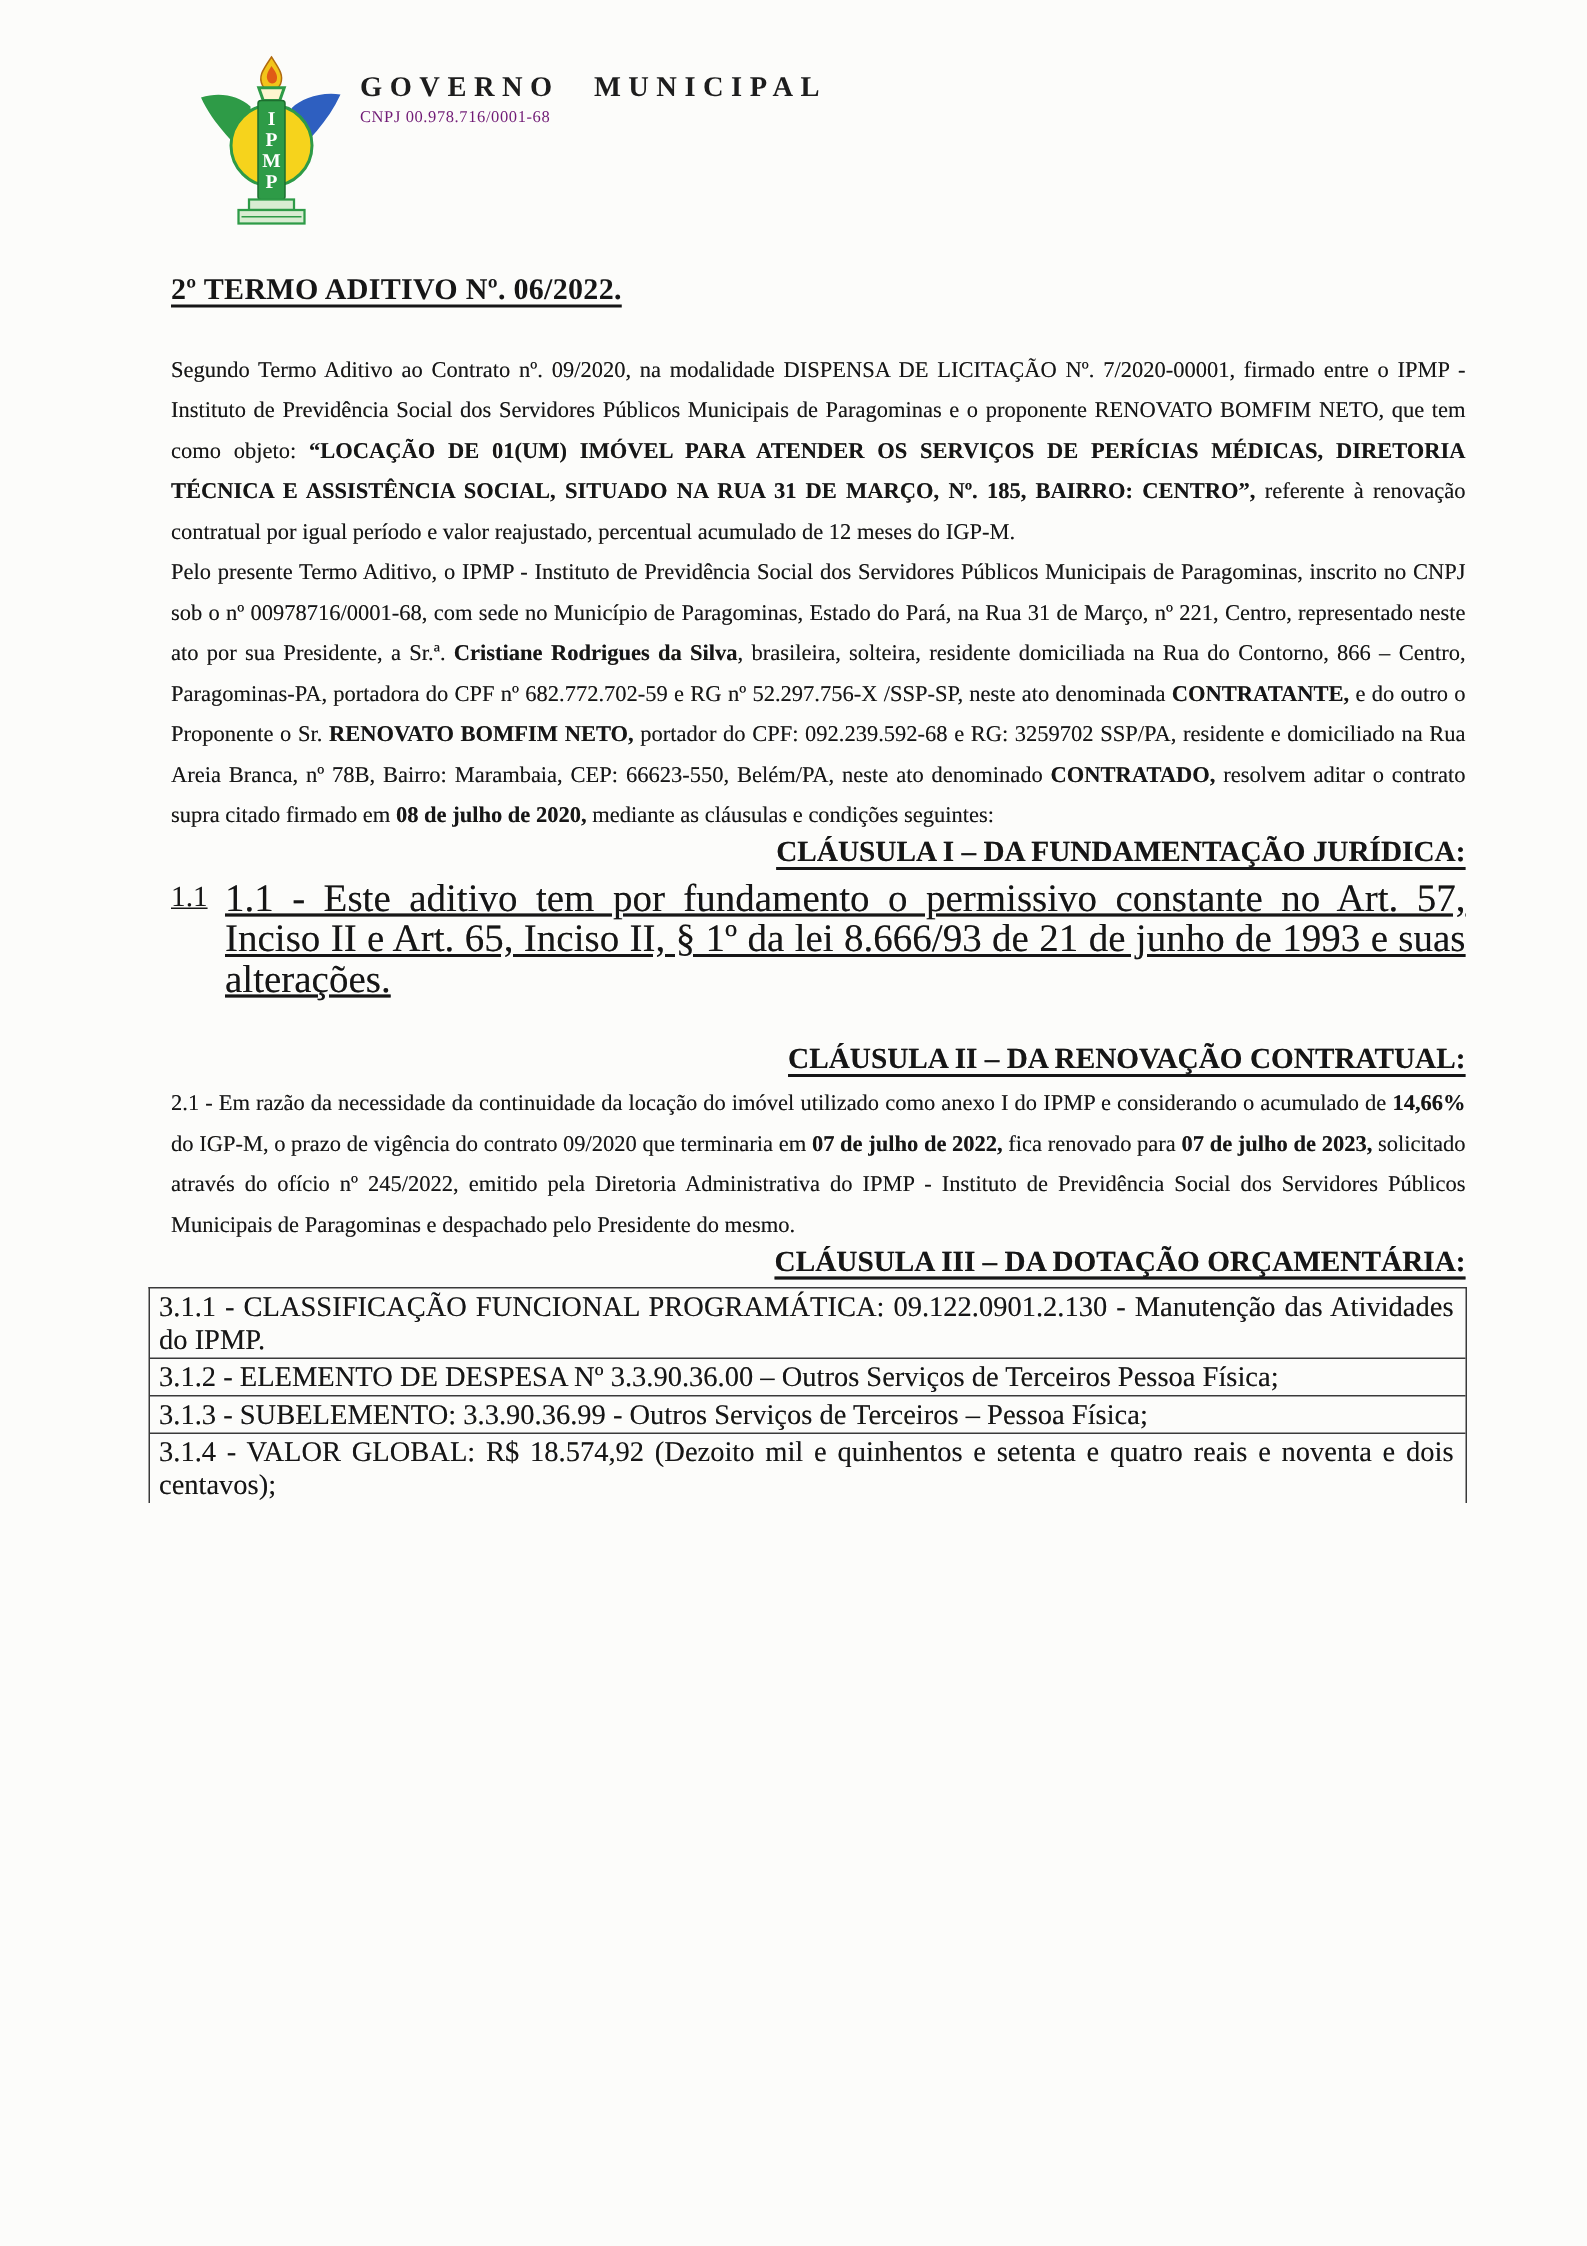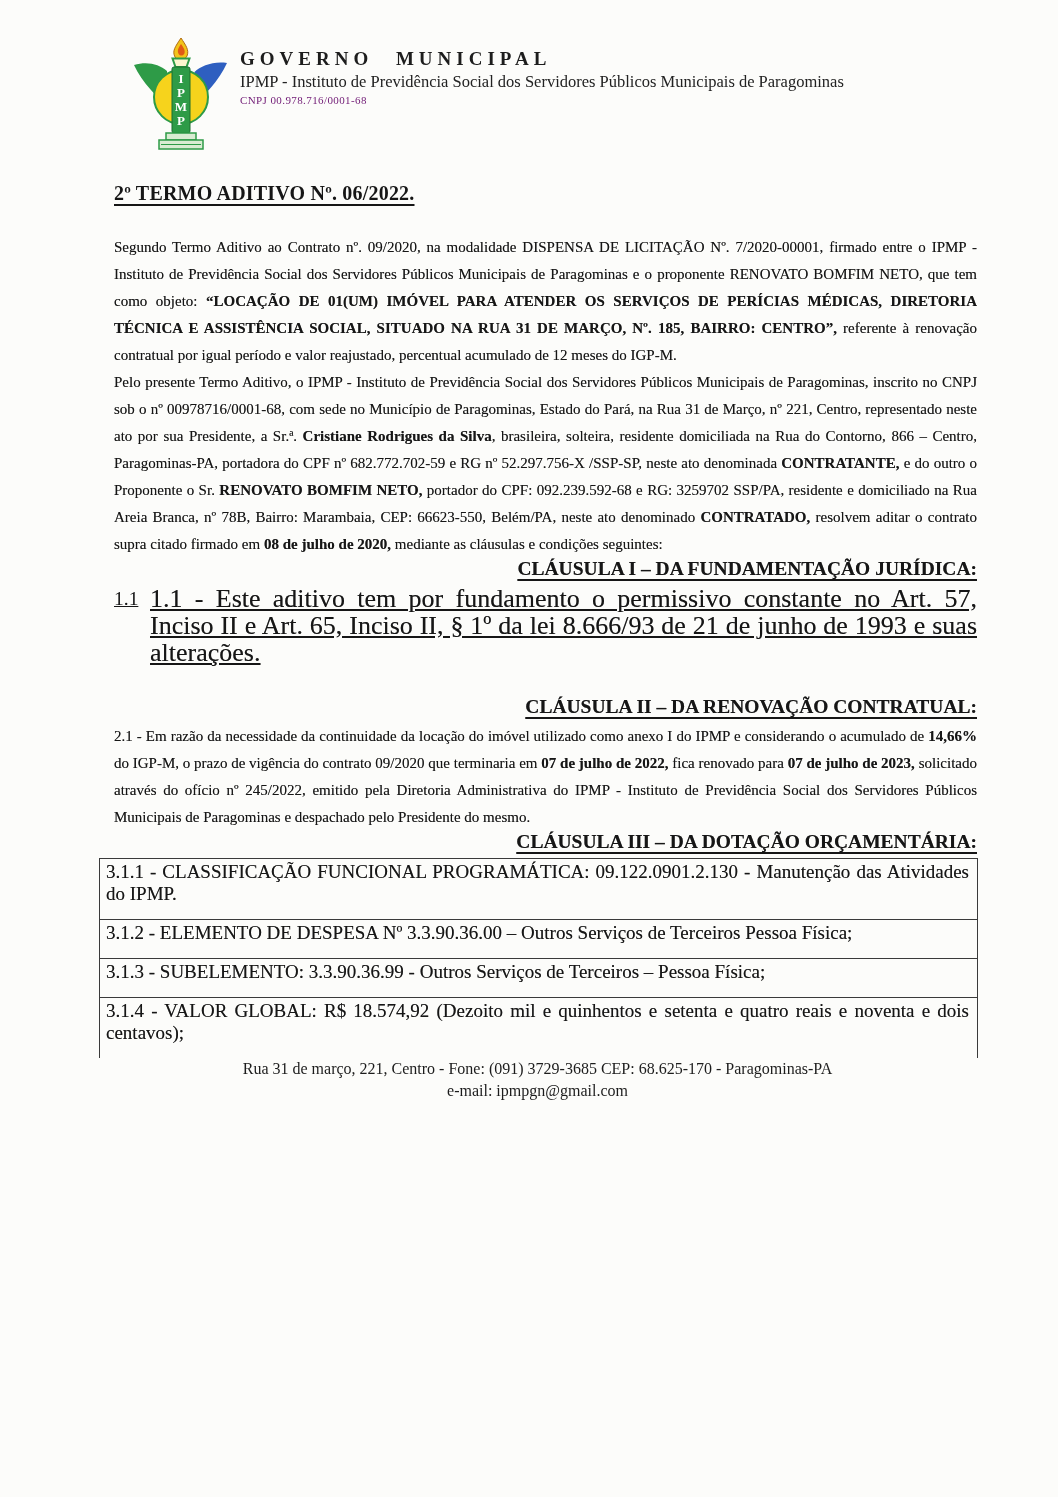--- a/index.html
+++ b/index.html
@@ -45,21 +45,21 @@
   .num-marker{flex:0 0 36px;font-size:19.5px;line-height:27px;}
   .num-body{flex:1;font-size:26px;line-height:27px;text-align:justify;text-shadow:0 0 .4px rgba(20,20,20,.5);}
 
   
   .doc-table{
     margin-left:-15px;width:877px;
     border:1.5px solid #3a3a3a;border-bottom:none;
     font-size:19px;
   }
   .doc-row{
-    padding:2px 8px 14px 6px;line-height:22px;text-align:justify;
+    padding:2px 8px 0 6px;line-height:22px;text-align:justify;
     border-bottom:1.5px solid #3a3a3a;
     text-shadow:0 0 .4px rgba(20,20,20,.5);
   }
   .doc-row:last-child{border-bottom:none;}
 
   
   .footer{margin-left:-15px;width:877px;text-align:center;font-size:16px;line-height:22px;color:#1c1c1c;}
 </style>
 </head>
 <body>
@@ -86,21 +86,20 @@
       <text x="60" y="75" text-anchor="middle" font-family="Liberation Serif, serif" font-size="13" font-weight="bold" fill="#ffffff">M</text>
       <text x="60" y="89" text-anchor="middle" font-family="Liberation Serif, serif" font-size="13" font-weight="bold" fill="#ffffff">P</text>
 
       <rect x="45" y="97" width="30" height="7" stroke="#2e9b47" stroke-width="1.5" fill="#d9ecd2"></rect>
       <rect x="38" y="104" width="44" height="9" stroke="#2e9b47" stroke-width="1.5" fill="#d9ecd2"></rect>
       <line x1="40" y1="108.5" x2="80" y2="108.5" stroke="#2e9b47" stroke-width="1"></line>
     </svg>
 
     <div class="hdr-text">
       <div class="hdr-gov">GOVERNO MUNICIPAL</div>
-      <div class="hdr-org">IPMP - Instituto de Previdência Social dos Servidores Públicos Municipais de Paragominas</div>
       <div class="hdr-cnpj">CNPJ 00.978.716/0001-68</div>
     </div>
   </div>
 
   <div class="content">
 
     <div class="doc-title">2º TERMO ADITIVO Nº. 06/2022.</div>
 
     <p class="body mb22"><span>Segundo Termo Aditivo ao Contrato nº. 09/2020, na modalidade DISPENSA DE LICITAÇÃO Nº. 7/2020-00001, firmado entre o IPMP - Instituto de Previdência Social dos Servidores Públicos Municipais de Paragominas e o proponente RENOVATO BOMFIM NETO, que tem como objeto: </span><b>“LOCAÇÃO DE 01(UM) IMÓVEL PARA ATENDER OS SERVIÇOS DE PERÍCIAS MÉDICAS, DIRETORIA TÉCNICA E ASSISTÊNCIA SOCIAL, SITUADO NA RUA 31 DE MARÇO, Nº. 185, BAIRRO: CENTRO”,</b><span> referente à renovação contratual por igual período e valor reajustado, percentual acumulado de 12 meses do IGP-M.</span></p>
     <p class="body mb29"><span>Pelo presente Termo Aditivo, o IPMP - Instituto de Previdência Social dos Servidores Públicos Municipais de Paragominas, inscrito no CNPJ sob o nº 00978716/0001-68, com sede no Município de Paragominas, Estado do Pará, na Rua 31 de Março, nº 221, Centro, representado neste ato por sua Presidente, a Sr.ª. </span><b>Cristiane Rodrigues da Silva</b><span>, brasileira, solteira, residente domiciliada na Rua do Contorno, 866 – Centro, Paragominas-PA, portadora do CPF nº 682.772.702-59 e RG nº 52.297.756-X /SSP-SP, neste ato denominada </span><b>CONTRATANTE,</b><span> e do outro o Proponente o Sr. </span><b>RENOVATO BOMFIM NETO,</b><span> portador do CPF: 092.239.592-68 e RG: 3259702 SSP/PA, residente e domiciliado na Rua Areia Branca, nº 78B, Bairro: Marambaia, CEP: 66623-550, Belém/PA, neste ato denominado </span><b>CONTRATADO,</b><span> resolvem aditar o contrato supra citado firmado em </span><b>08 de julho de 2020,</b><span> mediante as cláusulas e condições seguintes:</span></p>
@@ -116,19 +115,15 @@
 
     <div class="clause-h">CLÁUSULA III – DA DOTAÇÃO ORÇAMENTÁRIA:</div>
 
     <div class="doc-table">
       <div class="doc-row">3.1.1 - CLASSIFICAÇÃO FUNCIONAL PROGRAMÁTICA: 09.122.0901.2.130 - Manutenção das Atividades do IPMP.</div>
       <div class="doc-row">3.1.2 - ELEMENTO DE DESPESA Nº 3.3.90.36.00 – Outros Serviços de Terceiros Pessoa Física;</div>
       <div class="doc-row">3.1.3 - SUBELEMENTO: 3.3.90.36.99 - Outros Serviços de Terceiros – Pessoa Física;</div>
       <div class="doc-row">3.1.4 - VALOR GLOBAL: R$ 18.574,92 (Dezoito mil e quinhentos e setenta e quatro reais e noventa e dois centavos);</div>
     </div>
 
-    <div class="footer">
-      <div>Rua 31 de março, 221, Centro - Fone: (091) 3729-3685 CEP: 68.625-170 - Paragominas-PA</div>
-      <div>e-mail: ipmpgn@gmail.com</div>
-    </div>
 
   </div>
 </div>
 
 </body></html>

